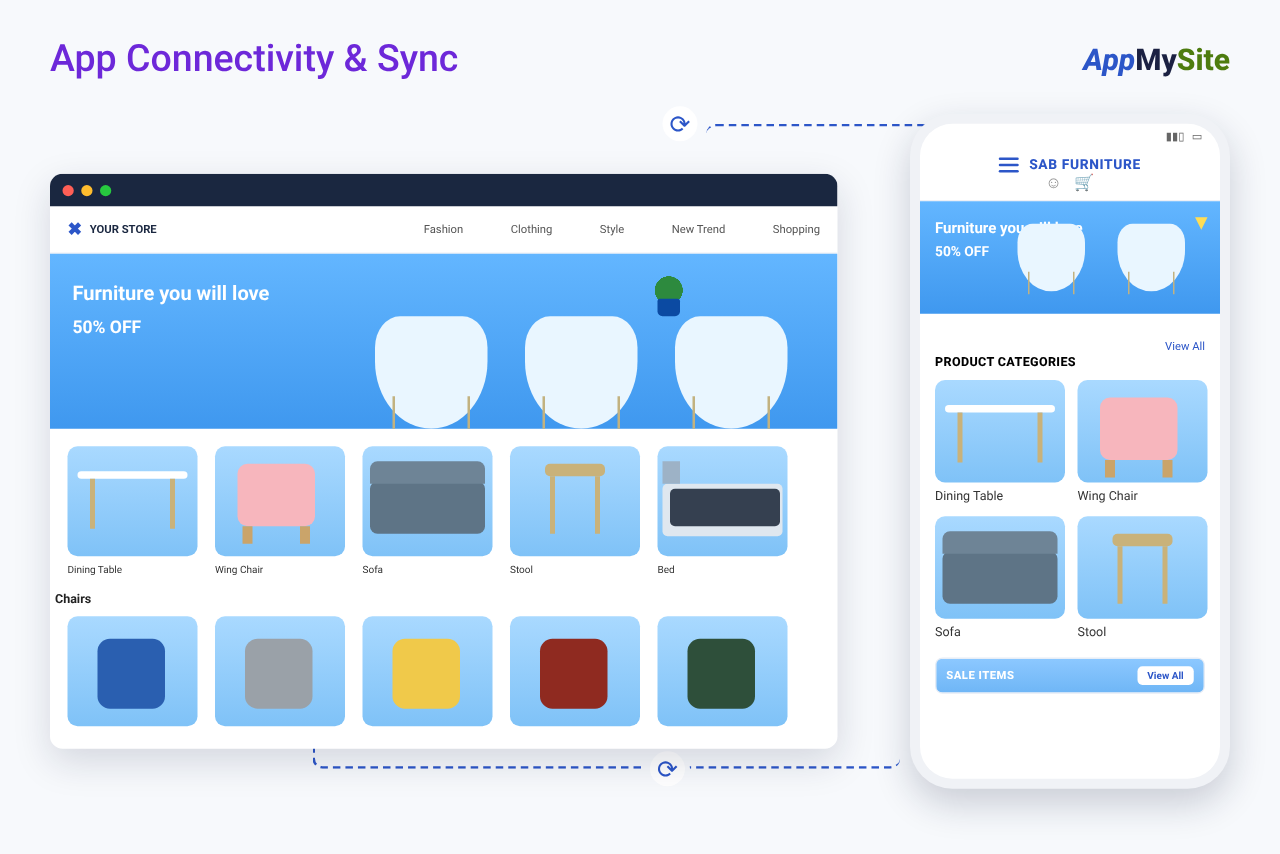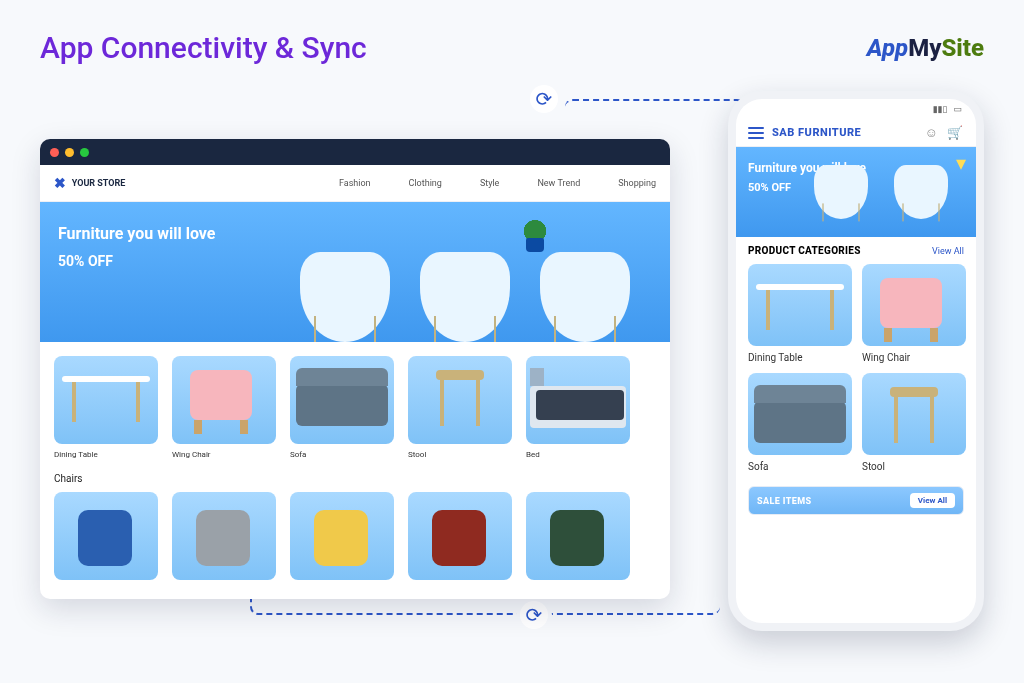--- a/index.html
+++ b/index.html
@@ -43,21 +43,21 @@
   .chair.shell .seat{position:absolute;inset:0;background:#e9f6ff;border-radius:20px 20px 50% 50%/25px 25px 60% 60%;}
   .chair.shell .leg{position:absolute;bottom:-4px;width:2px;height:30px;background:#c2b280;}
   .plant{position:absolute; top:10px; right:120px; width:30px; height:40px;}
   .plant .pot{position:absolute;bottom:0;left:6px;width:18px;height:14px;background:#0b4aa2;border-radius:2px 2px 4px 4px;}
   .plant .leaves{position:absolute;bottom:12px;left:2px;width:26px;height:22px;background:radial-gradient(circle at 50% 60%, #2d8a3e 60%, transparent 61%);}
 
   .prod-row{display:flex; gap:14px; padding:14px 14px 6px;}
   .card{width:104px;}
   .thumb{width:104px; height:88px; border-radius:8px; background:linear-gradient(180deg,#a9d9ff,#7fc2f7); position:relative; overflow:hidden;}
   .cap{font-size:8px; text-align:left; margin-top:6px; color:#333;}
-  .section-label{font-size:10px; font-weight:400; padding:8px 14px 0; color:#222;}
+  .section-label{font-size:10px; font-weight:700; padding:8px 4px 0; color:#222;}
 
   .chair-row{display:flex; gap:14px; padding:8px 14px;}
   .chair-row .thumb{width:104px;height:88px;}
 
   
   .mini{position:absolute; inset:0;}
   .tbl-top{position:absolute;left:8px;right:8px;top:20px;height:6px;background:#fff;border-radius:3px;}
   .tbl-leg{position:absolute;top:26px;width:4px;height:40px;background:#c9b27a;}
   .wing{position:absolute;left:18px;top:14px;width:62px;height:50px;background:#f7b6bd;border-radius:8px;}
   .wing::after{content:"";position:absolute;bottom:-14px;left:4px;width:8px;height:14px;background:#caa46a;}
@@ -71,33 +71,33 @@
   .blanket{position:absolute;left:10px;right:6px;top:34px;height:30px;background:#354050;border-radius:4px;}
   .lamp{position:absolute;top:4px;right:10px;color:#ffdd55;font-size:20px;}
 
   .armchair{position:absolute;left:24px;top:18px;width:54px;height:56px;border-radius:10px;}
   .ac-yellow{background:#f0c94a;} .ac-red{background:#8f2a20;} .ac-green{background:#2e4f3a;} .ac-grey{background:#9aa1a8;} .ac-blue{background:#2a5fb0;}
 
   
   .phone{position:absolute; top:0; right:0; width:256px; height:540px; border-radius:34px; background:#f0f2f6; box-shadow:0 12px 30px rgba(20,30,60,.2); padding:8px;}
   .screen{width:100%; height:100%; background:#fff; border-radius:26px; overflow:hidden; display:flex; flex-direction:column;}
   .status-bar{height:20px; display:flex; justify-content:flex-end; align-items:center; gap:6px; padding:0 14px; font-size:9px; color:#666;}
-  .app-header{display:flex; align-items:center; justify-content:space-between; padding:6px 12px; border-bottom:1px solid #eef0f5;}
+  .app-header{display:flex; align-items:center; justify-content:space-between; padding:6px 12px; border-bottom:1px solid #eef0f5;flex-direction:column;}
   .app-left{display:flex;align-items:center;gap:8px;}
   .burger{width:16px;height:12px;display:flex;flex-direction:column;justify-content:space-between;}
   .burger span{height:2px;background:#2c56c8;border-radius:1px;}
   .app-title{font-size:11px;font-weight:800;color:#2c56c8;letter-spacing:.5px;}
   .app-icons{display:flex;gap:10px;color:#888;font-size:13px;}
 
   .phone .hero{height:90px;padding:14px 12px;}
   .phone .hero h3{font-size:12px;}
   .phone .hero .off{font-size:11px;margin-top:6px;}
 
   .pc-head{display:flex;justify-content:space-between;align-items:center;padding:8px 12px 4px;}
-  .pc-head .lbl{font-size:10px;font-weight:800;letter-spacing:.3px;}
+  .pc-head .lbl{font-size:10px;font-weight:800;letter-spacing:.3px;margin-top:26px;}
   .pc-head .view{font-size:9px;color:#2c56c8;}
   .pc-grid{display:grid;grid-template-columns:1fr 1fr;gap:10px;padding:4px 12px 8px;}
   .pc-grid .thumb{width:100%;height:82px;}
   .pc-grid .cap{font-size:10px;}
 
   .sale-bar{margin:6px 12px 0;border:1px solid #e6ecf5;border-radius:6px;padding:6px 8px;display:flex;justify-content:space-between;align-items:center;background:linear-gradient(180deg,#8cc8ff,#6fb6f6);}
   .sale-bar .sl{font-size:9px;font-weight:800;color:#fff;letter-spacing:.4px;}
   .sale-bar .btn{background:#fff;border-radius:4px;font-size:8px;color:#2c56c8;padding:3px 8px;font-weight:700;}
 </style>
 </head>

